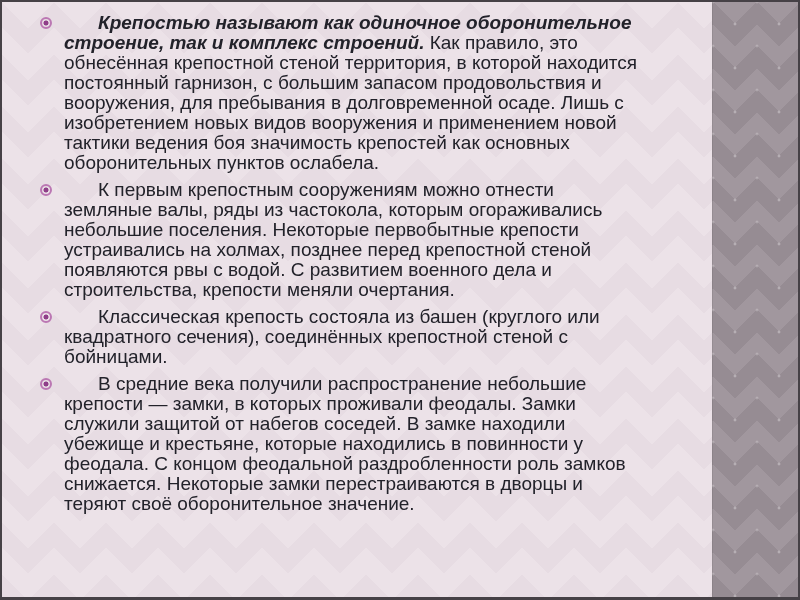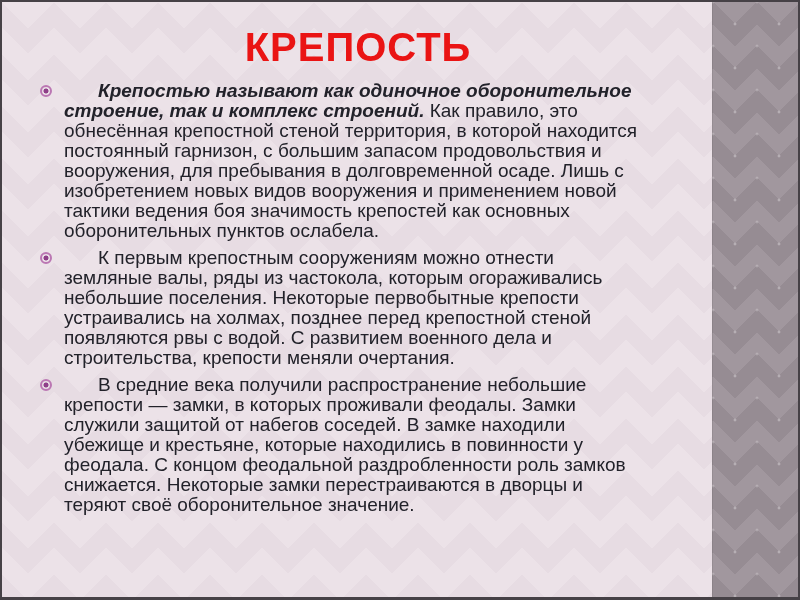--- a/index.html
+++ b/index.html
@@ -96,31 +96,33 @@
 
   .lead { font-weight: 700; font-style: italic; }
 </style>
 </head>
 <body>
 
 <div class="slide">
 
   <div class="side-band"></div>
 
-  <h1 class="title">КРЕПОСТЬ</h1>
 
   <ul class="bullets">
 
     <li>
       <span class="bullet-glyph"></span><span class="para"><span class="lead">Крепостью называют как одиночное оборонительное строение, так и комплекс строений. </span><span>Как правило, это обнесённая крепостной стеной территория, в которой находится постоянный гарнизон, с большим запасом продовольствия и вооружения, для пребывания в долговременной осаде. Лишь с изобретением новых видов вооружения и применением новой тактики ведения боя значимость крепостей как основных оборонительных пунктов ослабела.</span></span>
     </li>
 
     <li>
       <span class="bullet-glyph"></span><span class="para"><span class="lead"></span><span>К первым крепостным сооружениям можно отнести земляные валы, ряды из частокола, которым огораживались небольшие поселения. Некоторые первобытные крепости устраивались на холмах, позднее перед крепостной стеной появляются рвы с водой. С развитием военного дела и строительства, крепости меняли очертания.</span></span>
     </li>
 
+    <li>
+      <span class="bullet-glyph"></span><span class="para"><span class="lead"></span><span>Классическая крепость состояла из башен (круглого или квадратного сечения), соединённых крепостной стеной с бойницами.</span></span>
+    </li>
 
     <li>
       <span class="bullet-glyph"></span><span class="para"><span class="lead"></span><span>В средние века получили распространение небольшие крепости — замки, в которых проживали феодалы. Замки служили защитой от набегов соседей. В замке находили убежище и крестьяне, которые находились в повинности у феодала. С концом феодальной раздробленности роль замков снижается. Некоторые замки перестраиваются в дворцы и теряют своё оборонительное значение.</span></span>
     </li>
 
   </ul>
 </div>
 
 </body></html>

